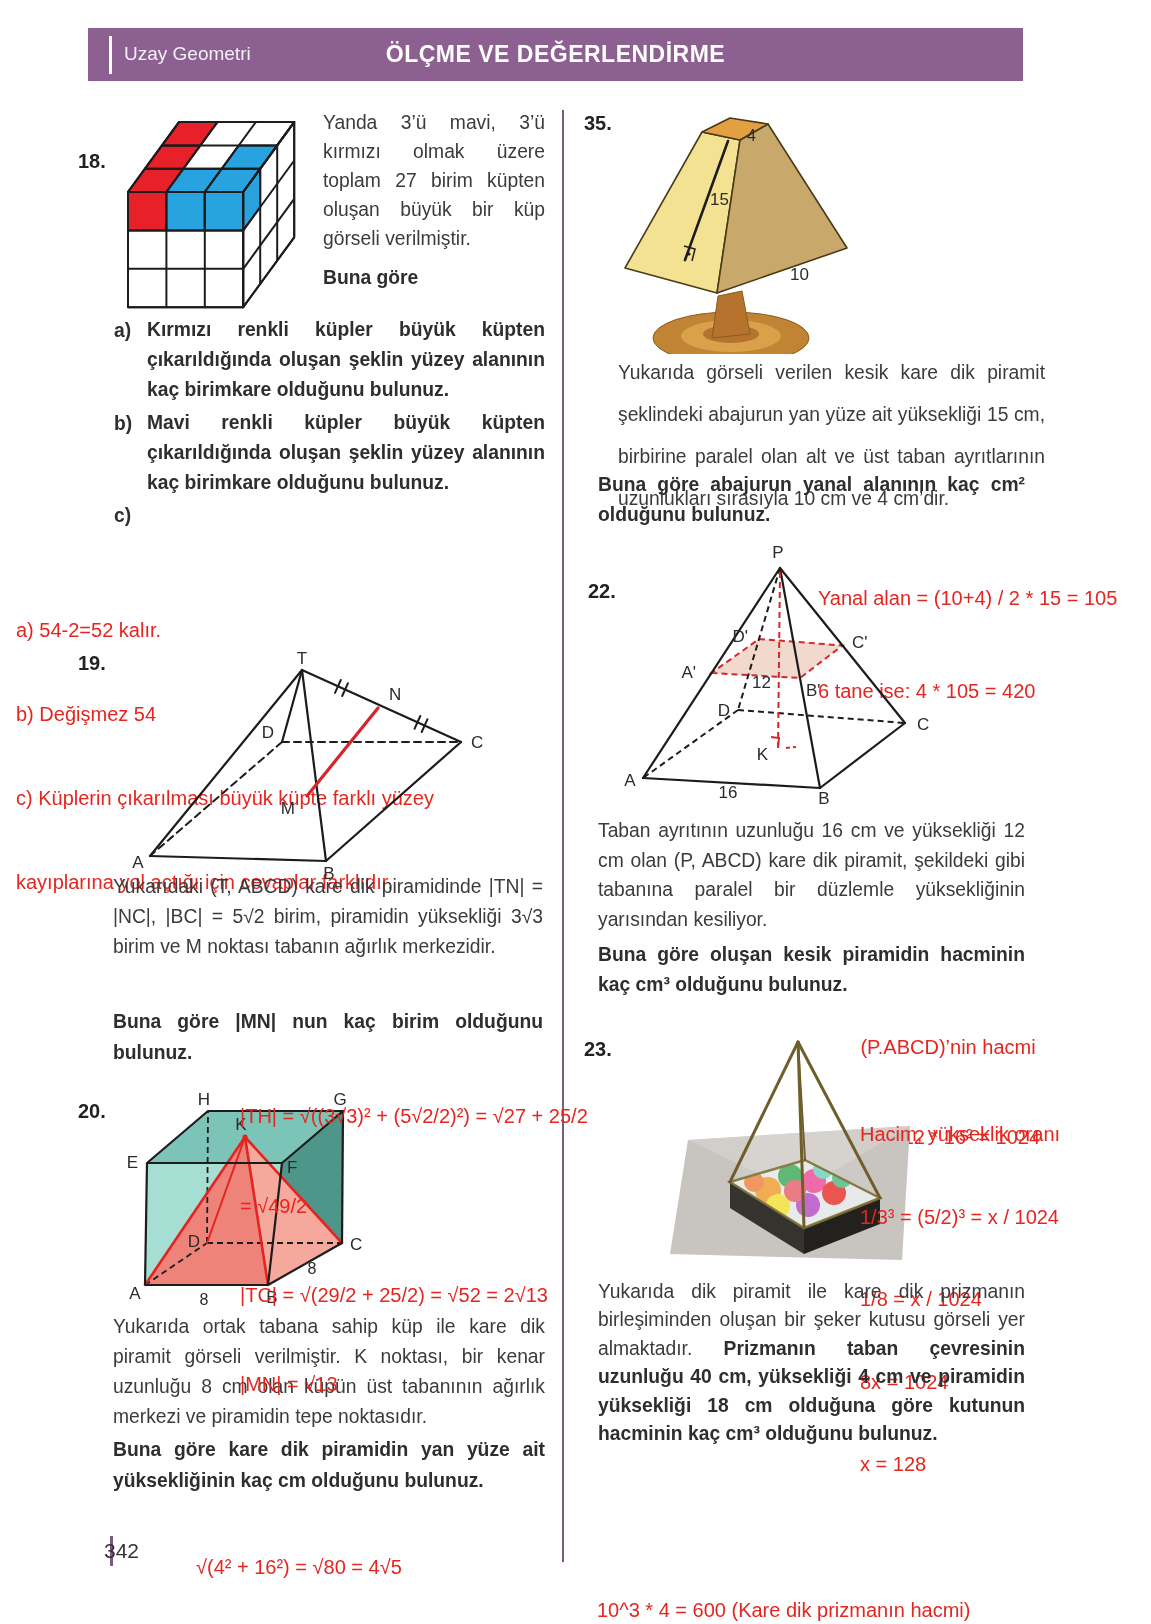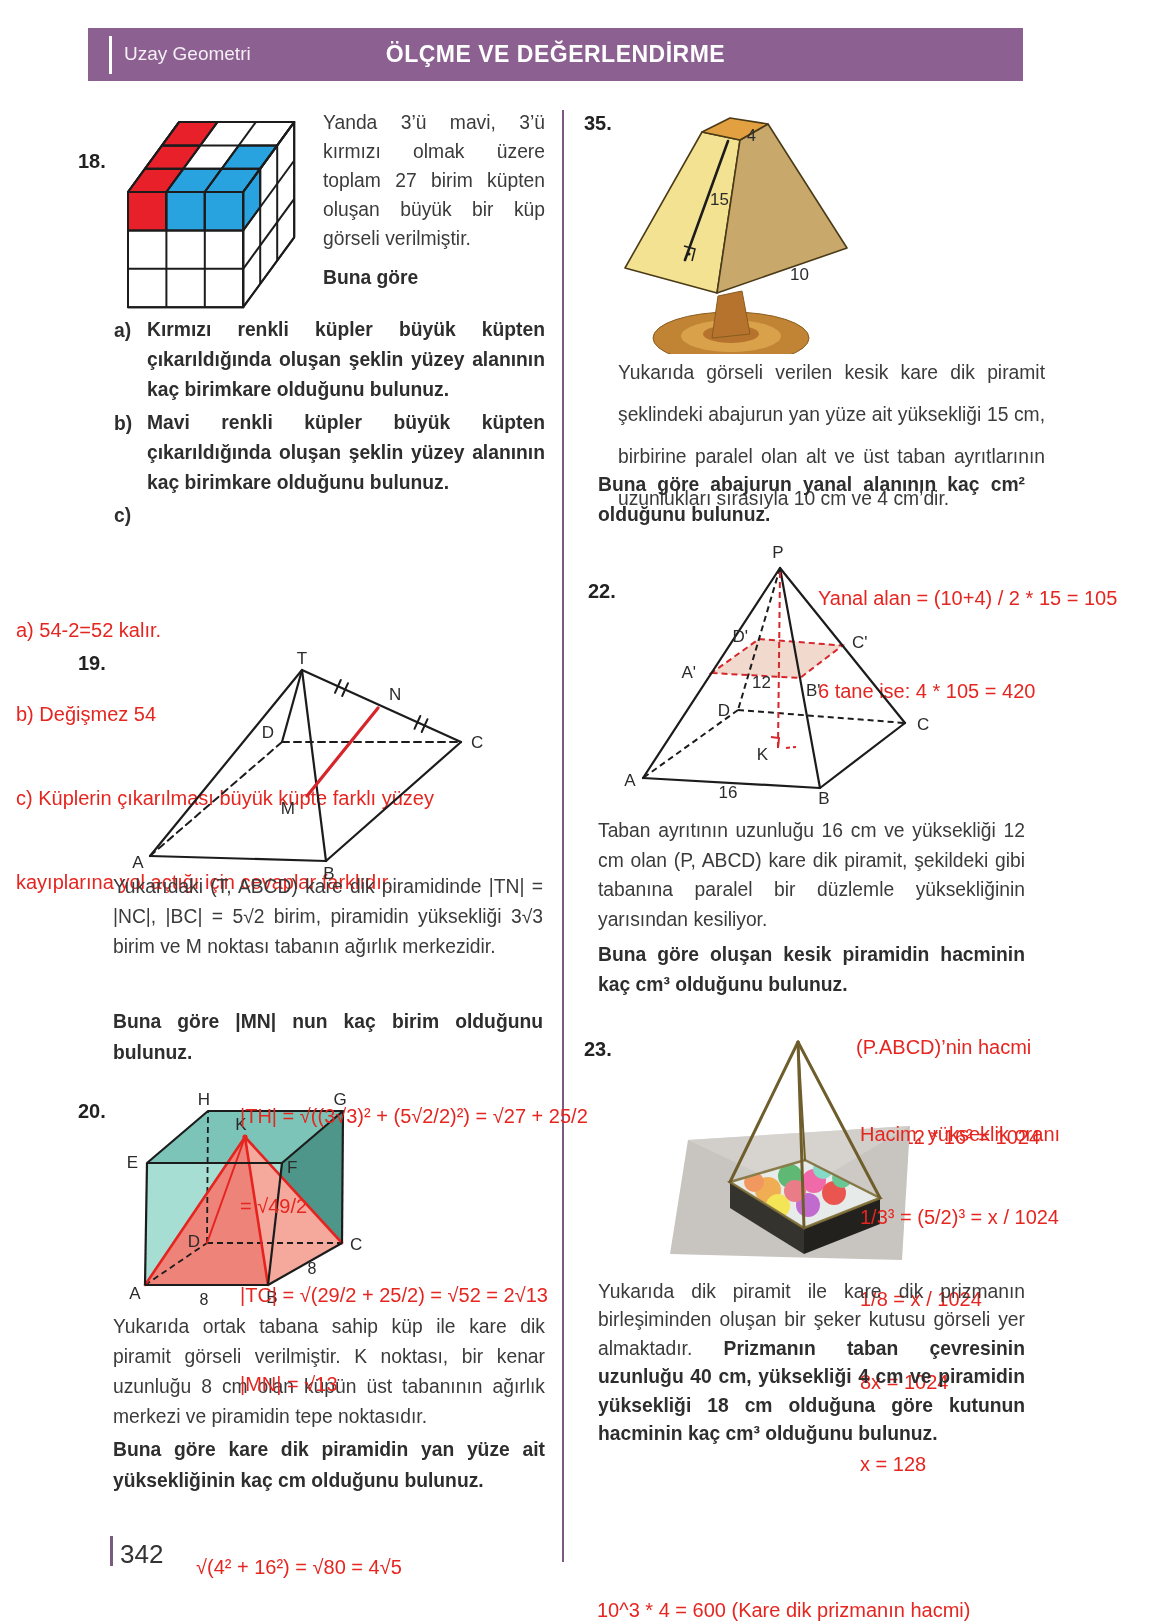--- a/index.html
+++ b/index.html
@@ -6,21 +6,21 @@
   .page{position:relative;width:1151px;height:1624px;background:#fff;overflow:hidden;
         font-family:"Liberation Sans",sans-serif;color:#3b3b3b;}
   .abs{position:absolute;}
   .hdr{position:absolute;left:88px;top:28px;width:935px;height:53px;background:#8c6191;}
   .hdr-rule{position:absolute;left:21px;top:8px;width:3px;height:38px;background:#ffffff;}
   .hdr-sec{position:absolute;left:36px;top:15px;font-size:19px;color:#f4eff4;}
   .hdr-title{position:absolute;left:0;right:0;top:13px;text-align:center;font-size:23px;
              font-weight:bold;color:#ffffff;letter-spacing:.5px;}
   .divider{position:absolute;left:562px;top:110px;width:2px;height:1452px;background:#7b5a82;}
   .pgtick{position:absolute;left:110px;top:1536px;width:3px;height:30px;background:#7b5a82;}
-  .pgnum{position:absolute;left:120px;top:1539px;font-size:26px;color:#333;}
+  .pgnum{position:absolute;left:104px;top:1539px;font-size:21px;color:#333;}
   .num{position:absolute;font-weight:bold;font-size:20px;color:#222;}
   .t{position:absolute;font-size:19.3px;line-height:30px;text-align:justify;color:#3b3b3b;}
   .b{font-weight:bold;color:#2e2e2e;}
   .tb{position:absolute;font-size:19.3px;line-height:31px;text-align:justify;
       font-weight:bold;color:#2e2e2e;}
   .red{position:absolute;font-family:"Liberation Sans",sans-serif;font-size:20px;
        color:#e52620;white-space:pre;}
   .red div{white-space:pre;}
   svg text{font-family:"Liberation Sans",sans-serif;font-size:17px;fill:#2b2b2b;}
   svg text.dim{font-size:16px;}
@@ -248,21 +248,21 @@
     <text x="327" y="190">C</text>
     <text x="178" y="220" text-anchor="end">K</text>
     <text x="40" y="246" text-anchor="middle">A</text>
     <text x="234" y="264" text-anchor="middle">B</text>
     <text x="138" y="258" text-anchor="middle">16</text>
   </svg>
 
   <div class="t" style="left:598px;top:816px;width:427px;line-height:29.5px;">Taban ayrıtının uzunluğu 16 cm ve yüksekliği 12 cm olan (P, ABCD) kare dik piramit, şekildeki gibi tabanına paralel bir düzlemle yüksekliğinin yarısından kesiliyor.</div>
   <div class="tb" style="left:598px;top:940px;width:427px;line-height:30px;">Buna göre oluşan kesik piramidin hacminin kaç cm³ olduğunu bulunuz.</div>
 
-  <div class="red" style="left:856px;top:972px;line-height:30px;">
+  <div class="red" style="left:856px;top:972px;line-height:30px;text-align:center;">
     <div>(P.ABCD)’nin hacmi</div>
     <div>1/3 * 12 * 16² = 1024</div>
   </div>
 
   <div class="num" style="left:584px;top:1038px;">23.</div>
 
   <svg class="abs" style="left:618px;top:1032px;" width="310" height="235" viewBox="0 0 310 235">
     <defs>
       <clipPath id="rimclip">
           <polygon points="112,150 187,128 262,166 186,196"></polygon>

